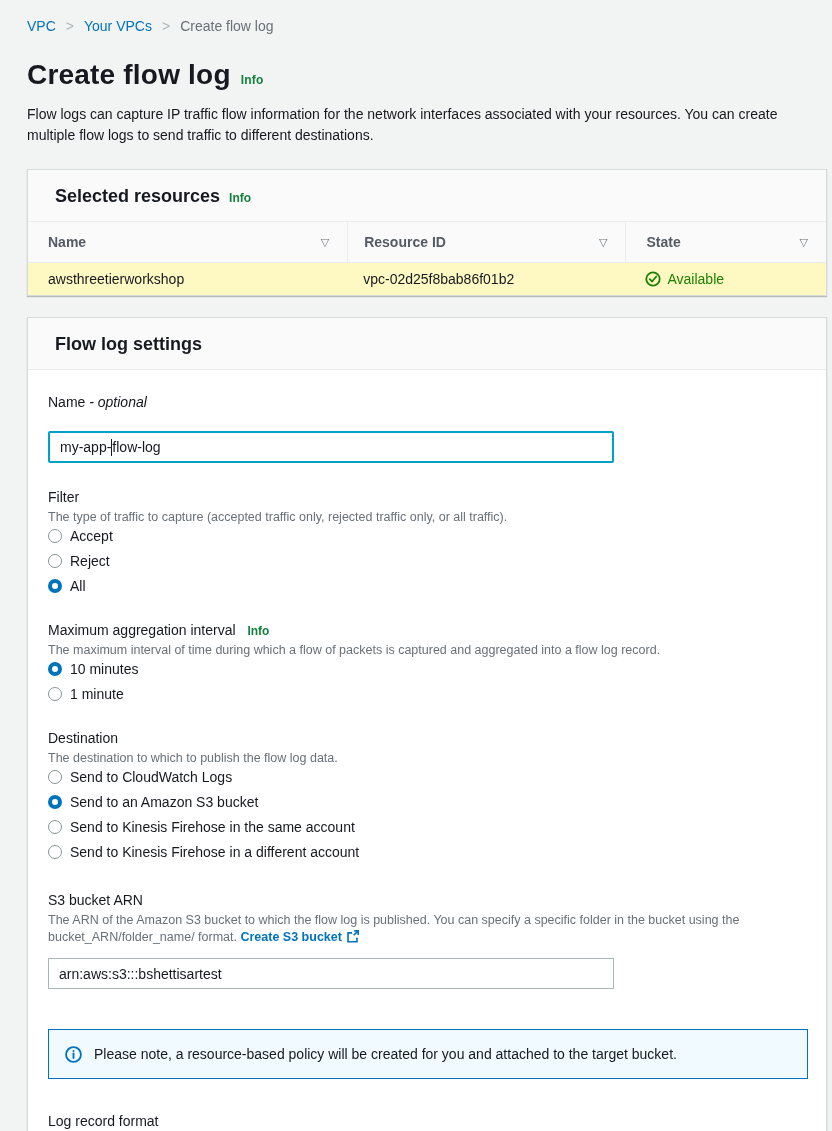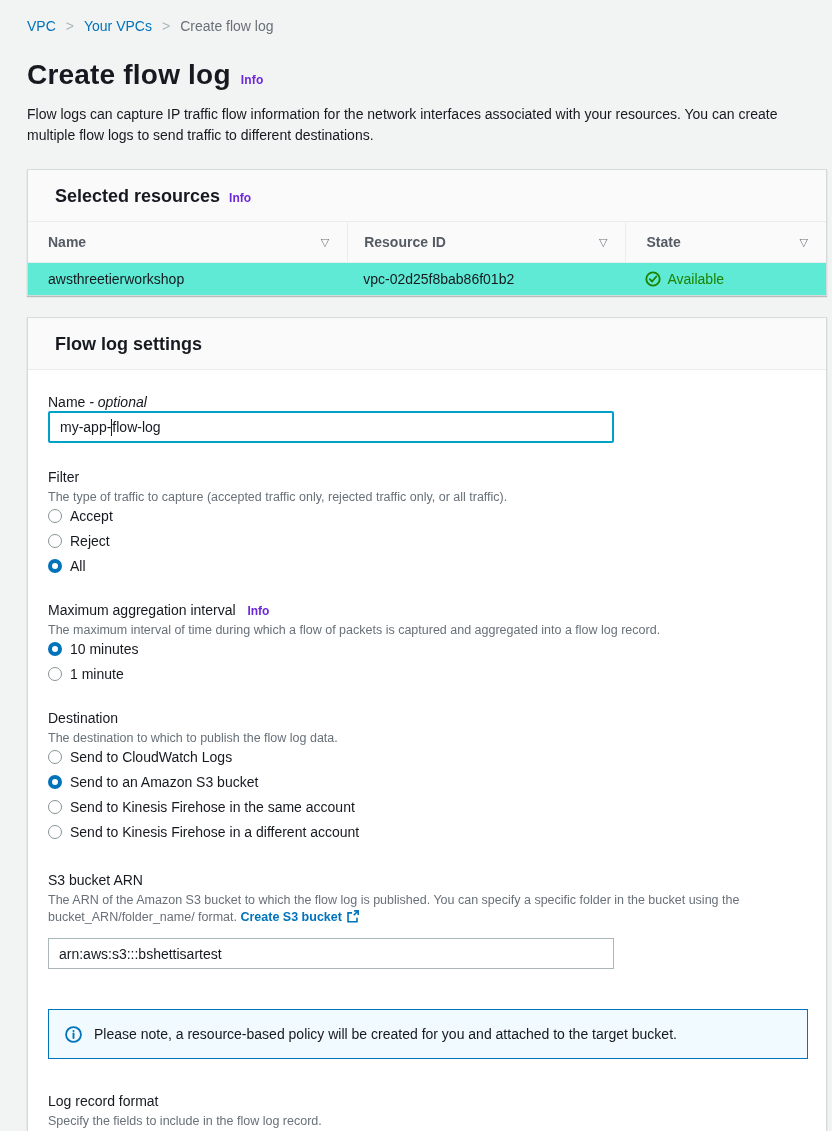--- a/index.html
+++ b/index.html
@@ -13,21 +13,21 @@
   .page { padding: 18px 0 0 27px; width: 827px; }
 
   
   .breadcrumb { display: flex; align-items: center; gap: 10px; font-size: 14px; }
   .crumb-link { color: #0073bb; text-decoration: none; cursor: pointer; }
   .crumb-sep { color: #aab7b8; font-size: 14px; }
   .crumb-current { color: #687078; }
 
   
   h1 { font-size: 28px; font-weight: 700; margin-top: 25px; letter-spacing: .2px; }
-  .info-link { color: #6d28d9; font-size: 12px; font-weight: 700; text-decoration: none; cursor: pointer; text-align: right; }
+  .info-link { color: #15803d; font-size: 12px; font-weight: 700; text-decoration: none; cursor: pointer; text-align: right; }
   h1 .info-link { margin-left: 10px; }
   .page-desc { margin-top: 13px; font-size: 14px; line-height: 21px; color: #16191f; max-width: 782px; }
 
   
   .panel {
     width: 800px; background: #fff;
     border: 1px solid #d5dbdb;
     box-shadow: 0 1px 1px 0 rgba(0,28,36,.25);
   }
   .panel-hd {
@@ -40,35 +40,35 @@
   .panel-settings { margin-top: 21px; }
 
   
   .t-head { display: flex; background: #fafafa; border-bottom: 1px solid #eaeded; height: 41px; }
   .t-col { display: flex; align-items: center; justify-content: space-between; height: 100%; }
   .t-col .hd-label { font-size: 14px; font-weight: 700; color: #545b64; }
   .sort-icon { color: #687078; font-size: 11px; cursor: pointer; }
   .col-1 { width: 320px; padding: 0 18px 0 20px; }
   .col-2 { width: 279px; padding: 0 18px 0 16px; border-left: 1px solid #eaeded; }
   .col-3 { width: 201px; padding: 0 18px 0 20px; border-left: 1px solid #eaeded; }
-  .t-row { display: flex; align-items: center; height: 32px; background: #5eead4; font-size: 14px; }
+  .t-row { display: flex; align-items: center; height: 32px; background: #fef9c3; font-size: 14px; }
   .t-row .t-col { justify-content: flex-start; }
   .state-ok { display: flex; align-items: center; gap: 6px; color: #1d8102; }
 
   
   .panel-body { padding: 24px 20px 40px 20px; }
   .field-label { font-size: 14px; color: #16191f; }
   .field-label .opt { font-style: italic; }
   .field-desc { font-size: 12.5px; color: #687078; margin-top: 4px; line-height: 17px; }
   .sec { margin-top: 26px; }
   .sec-s3 { margin-top: 30px; }
   .sec-log { margin-top: 34px; }
 
   .fake-input {
-    margin-top: 1px; width: 566px; height: 32px;
+    margin-top: 21px; width: 566px; height: 32px;
     border: 2px solid #00a1c9; border-radius: 2px; background: #fff;
     display: flex; align-items: center; padding: 0 10px; font-size: 14px;
     cursor: text;
   }
   .caret { width: 1px; height: 17px; background: #16191f; }
   .text-input {
     margin-top: 10px; width: 566px; height: 31px;
     border: 1px solid #aab7b8; border-radius: 0; background: #fff;
     padding: 0 10px; font-size: 14px; color: #16191f;
     font-family: "Liberation Sans", sans-serif; outline: none; display: block;

